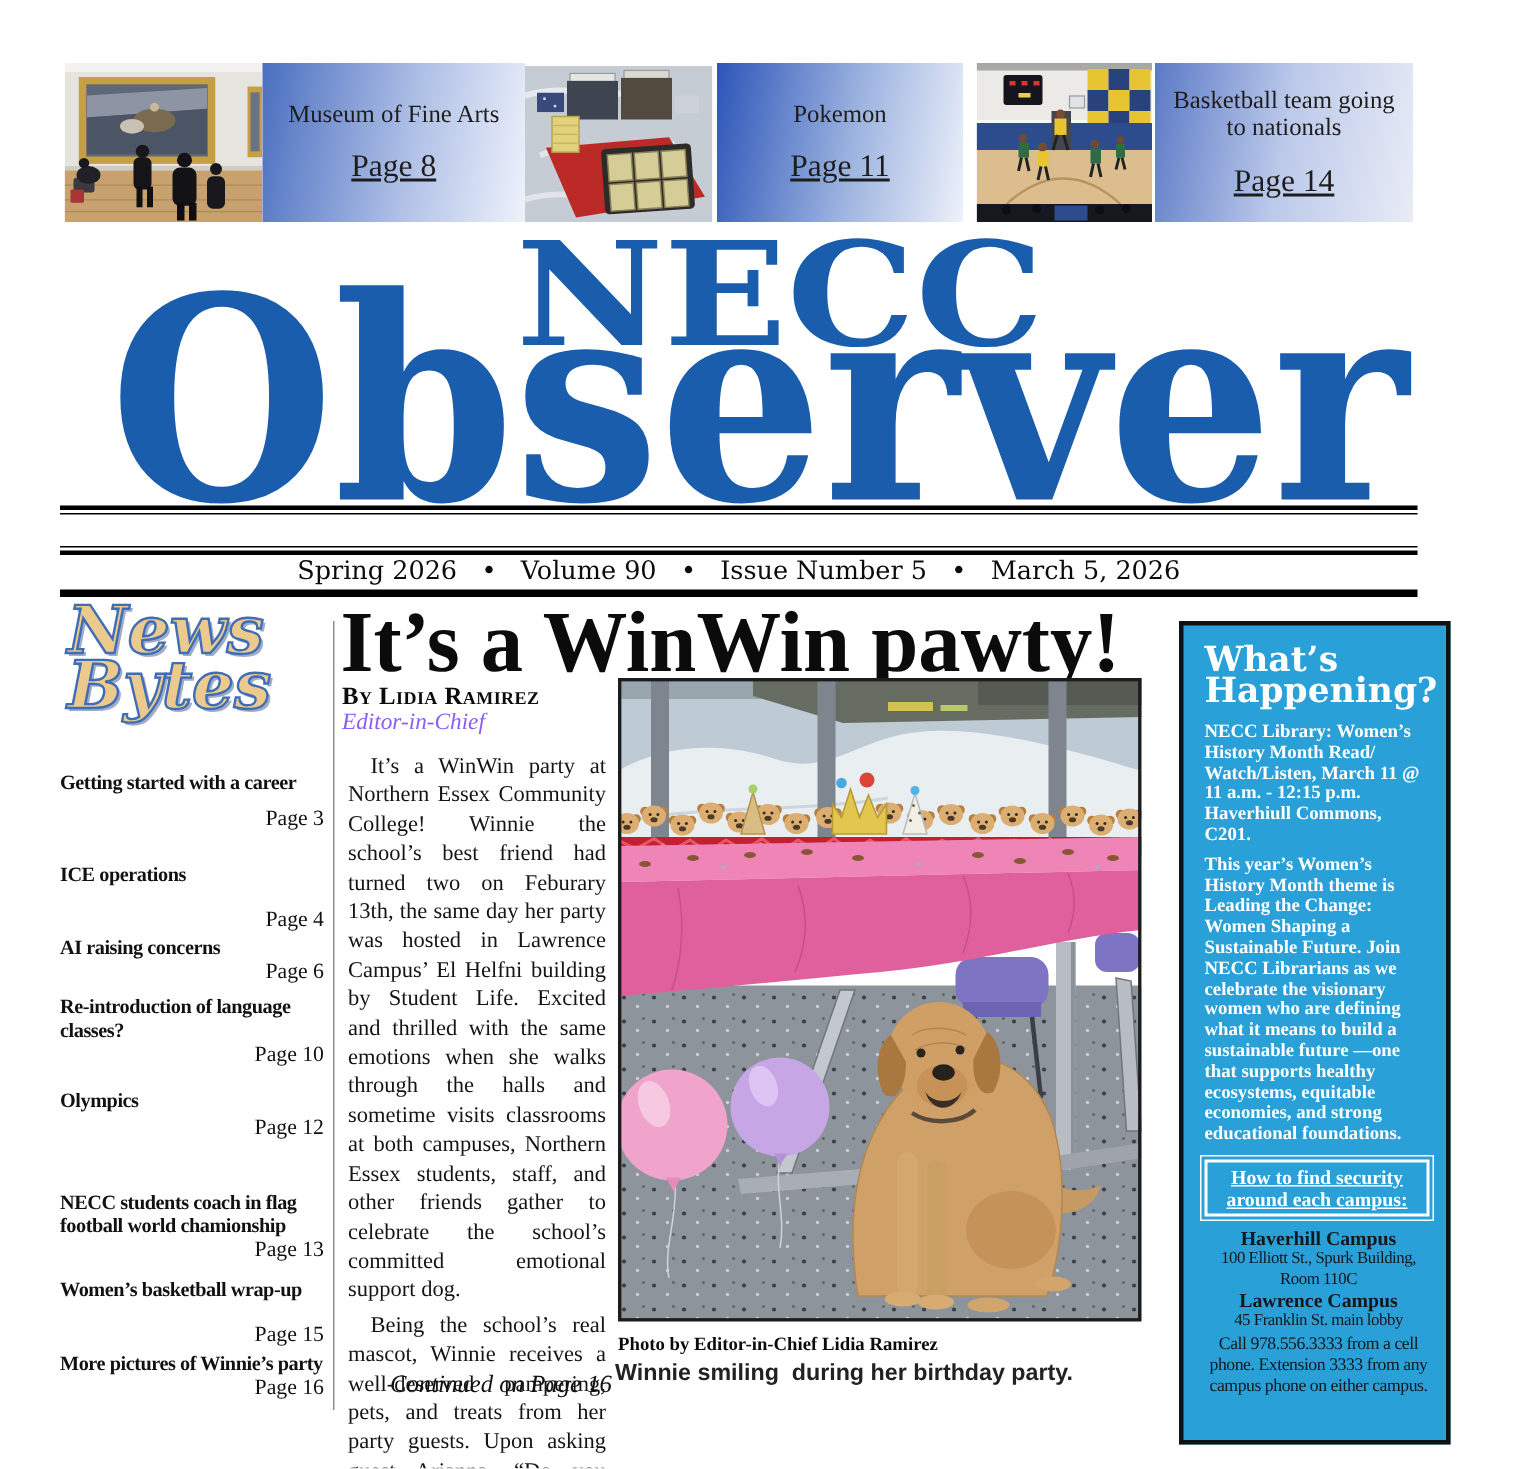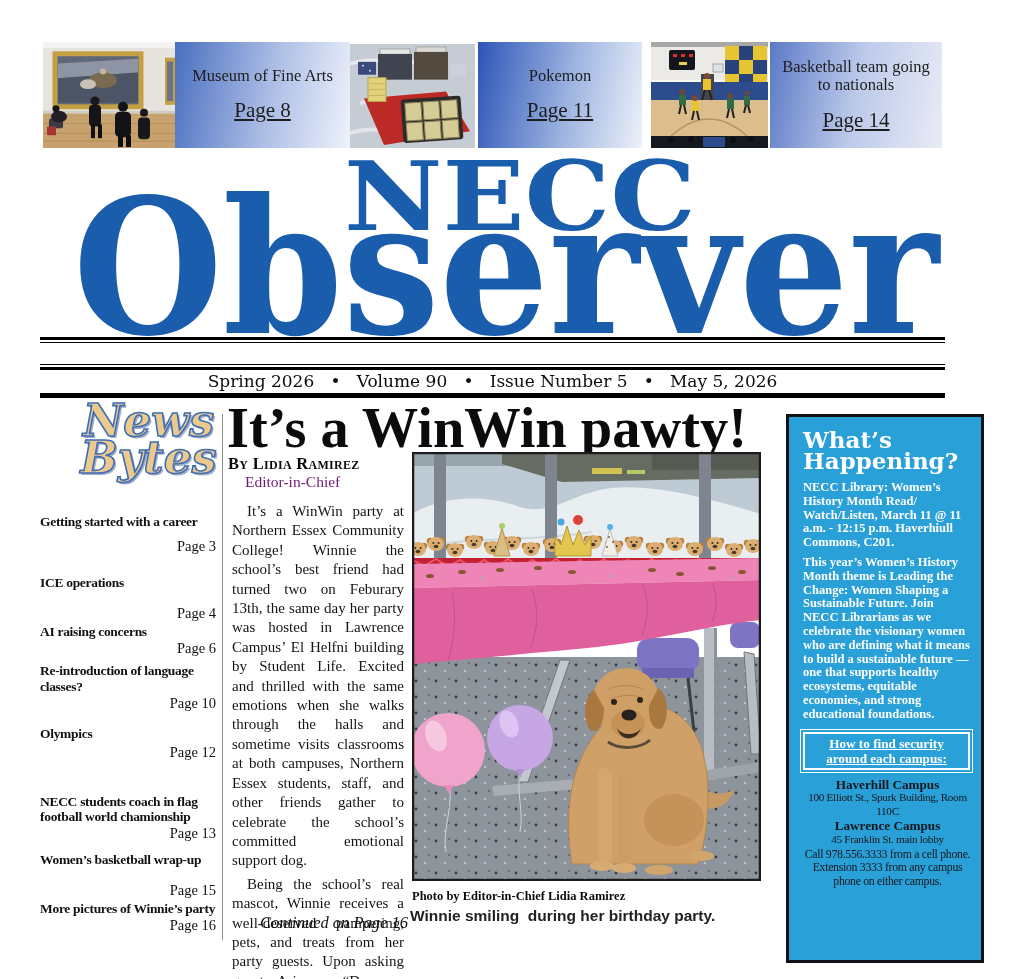--- a/index.html
+++ b/index.html
@@ -29,58 +29,58 @@
   #ruleB{top:342px;height:1px;}
   #ruleC{top:364px;height:1px;}
   #ruleD{top:367px;height:3px;}
   #ruleE{top:393px;height:5px;}
   .tagline{position:absolute;left:40px;top:344px;width:905px;text-align:center;
            font-size:19px;color:#0c0c0c;font-family:"DejaVu Serif",serif;font-size:17.5px;}
   .dateline{position:absolute;left:40px;top:371px;width:905px;text-align:center;
             font-size:18px;color:#0c0c0c;white-space:pre;font-family:"DejaVu Serif",serif;font-size:17px;}
 
   
-  .nb-logo{position:absolute;left:61px;top:403px;width:175px;text-align:center;
+  .nb-logo{position:absolute;left:45px;top:403px;width:175px;
            font-family:"DejaVu Serif",serif;font-style:italic;font-weight:bold;
            font-size:44px;line-height:0.84;color:#ecca8d;
            -webkit-text-stroke:1.6px #3f6db6;text-shadow:2px 2px 0 rgba(42,74,128,.45);}
   .nb-list{position:absolute;left:40px;top:514px;width:178px;}
   .nb-title{font-weight:bold;font-size:13.5px;letter-spacing:-0.3px;line-height:1.18;color:#111;}
   .nb-page{text-align:right;font-size:14.5px;padding-right:2px;color:#111;}
   .nbi1 .nb-page{margin-top:8px;margin-bottom:20px;}
   .nbi2 .nb-page{margin-top:14px;margin-bottom:2px;}
   .nbi3 .nb-page{margin-top:0;margin-bottom:6px;}
   .nbi4 .nb-title{margin-top:6px;} .nbi4 .nb-page{margin-bottom:14px;}
   .nbi5 .nb-page{margin-top:2px;margin-bottom:33px;}
   .nbi6 .nb-page{margin-bottom:10px;}
   .nbi7 .nb-page{margin-top:14px;margin-bottom:2px;}
   .divider{position:absolute;left:222px;top:414px;width:1px;height:526px;background:#8f8f8f;}
 
   
   .headline{position:absolute;left:226px;top:400px;width:545px;height:58px;}
   .headline text{font-family:"Liberation Serif","DejaVu Serif",serif;font-weight:bold;fill:#0b0b0b;}
   .byline{position:absolute;left:228px;top:454px;font-variant:small-caps;font-weight:bold;
           font-size:16.5px;color:#0b0b0b;letter-spacing:.3px;}
-  .role{position:absolute;left:245px;top:473px;font-size:15.5px;color:#701a75;}
+  .role{position:absolute;left:228px;top:473px;font-style:italic;font-size:15.5px;color:#8b5cf6;}
   .body-col{position:absolute;left:228px;top:498px;width:180px;font-size:15px;line-height:19.4px;
             text-align:justify;color:#141414;}
   .body-col p{margin:4px;text-indent:15px;}
   .continued{position:absolute;left:228px;top:913px;width:180px;text-align:right;
              font-style:italic;font-size:16.5px;color:#111;}
 
   
   .photo{position:absolute;left:412px;top:452px;width:349px;height:429px;}
   .photo svg{display:block;width:100%;height:100%;}
   .credit{position:absolute;left:412px;top:889px;width:349px;
           font-weight:bold;font-size:12.5px;color:#0b0b0b;}
   .caption{position:absolute;left:410px;top:907px;width:365px;font-family:"Liberation Sans","DejaVu Sans",sans-serif;
            font-weight:bold;font-size:15.5px;color:#222;white-space:pre-wrap;}
 
   
-  .bluebox{position:absolute;left:786px;top:414px;width:198px;height:549px;box-sizing:border-box;
+  .bluebox{position:absolute;left:786px;top:414px;width:181px;height:549px;box-sizing:border-box;
            background:#2aa0d9;border:3px solid #0e1216;padding:12px 9px 8px 14px;}
   .wh-title{font-family:"DejaVu Serif",serif;font-weight:bold;color:#fff;font-size:23px;line-height:21px;margin-bottom:10px;}
   .wh-p{color:#fff;font-weight:bold;font-size:12.5px;line-height:13.8px;margin:0 0 6px 0;}
   .sec-box{margin:10px 2px 8px 0;border:2px solid #fff;outline:1.5px solid #fff;outline-offset:2px;
            padding:2px 3px;text-align:center;}
   .sec-title{color:#fff;font-weight:bold;font-size:13.2px;line-height:15px;text-decoration:underline;}
   .sec-black{color:#14171b;text-align:center;line-height:13.8px;margin-top:7px;}
   .campus-name{font-weight:bold;font-size:13.2px;}
   .campus-addr{font-size:11.2px;letter-spacing:-0.3px;}
   .sec-phone{font-size:11.8px;letter-spacing:-0.3px;margin-top:1px;}
@@ -229,21 +229,21 @@
 
   <svg class="masthead">
     <text x="520" y="80" text-anchor="middle" font-size="96" textLength="352" lengthAdjust="spacingAndGlyphs">NECC</text>
     <text x="506" y="183" text-anchor="middle" font-size="188" textLength="866" lengthAdjust="spacingAndGlyphs">Observer</text>
   </svg>
 
   <div class="rule" id="ruleA"></div>
   <div class="rule" id="ruleB"></div>
   <div class="rule" id="ruleC"></div>
   <div class="rule" id="ruleD"></div>
-  <div class="dateline">Spring 2026   •   Volume 90   •   Issue Number 5   •   May 5, 2026</div>
+  <div class="dateline">Spring 2026   •   Volume 90   •   Issue Number 5   •   March 5, 2026</div>
   <div class="rule" id="ruleE"></div>
 
   <div class="nb-logo">
     <div>News</div>
     <div>Bytes</div>
   </div>
 
   <div class="nb-list">
     <div class="nb-item nbi1">
       <div class="nb-title">Getting started with a  career</div>

